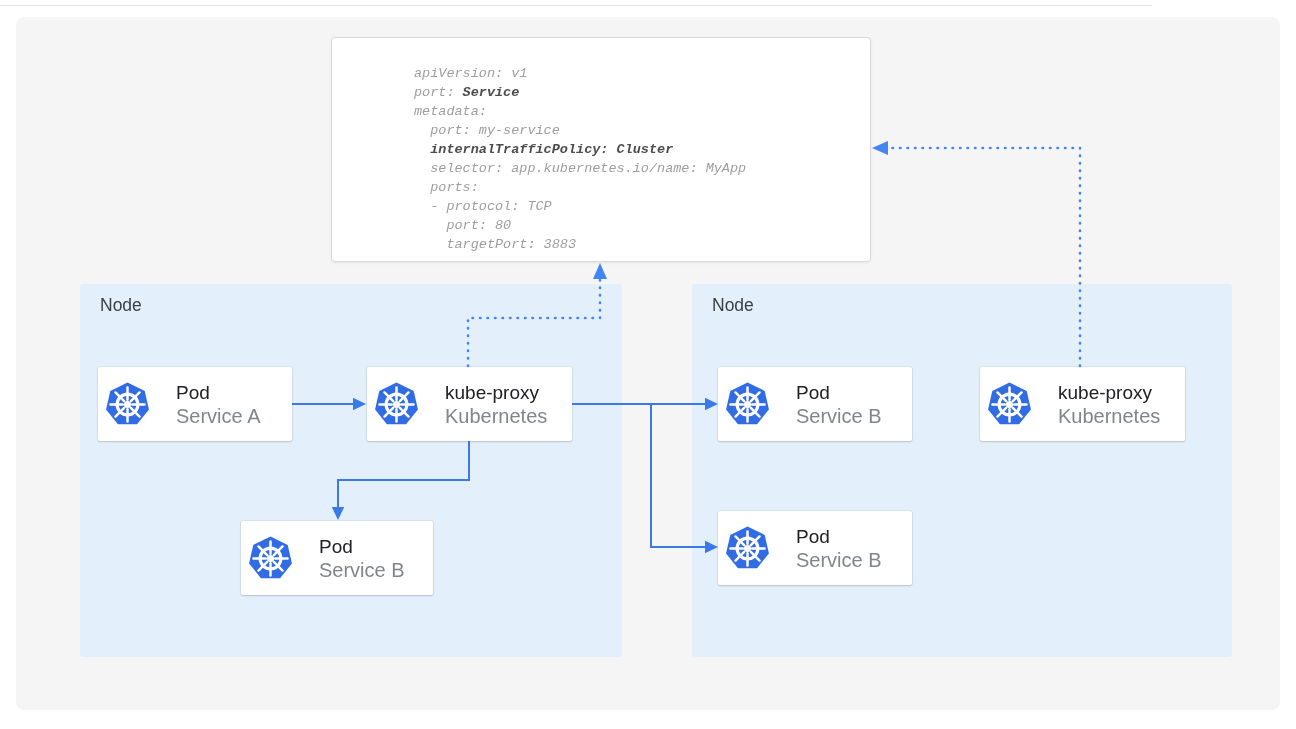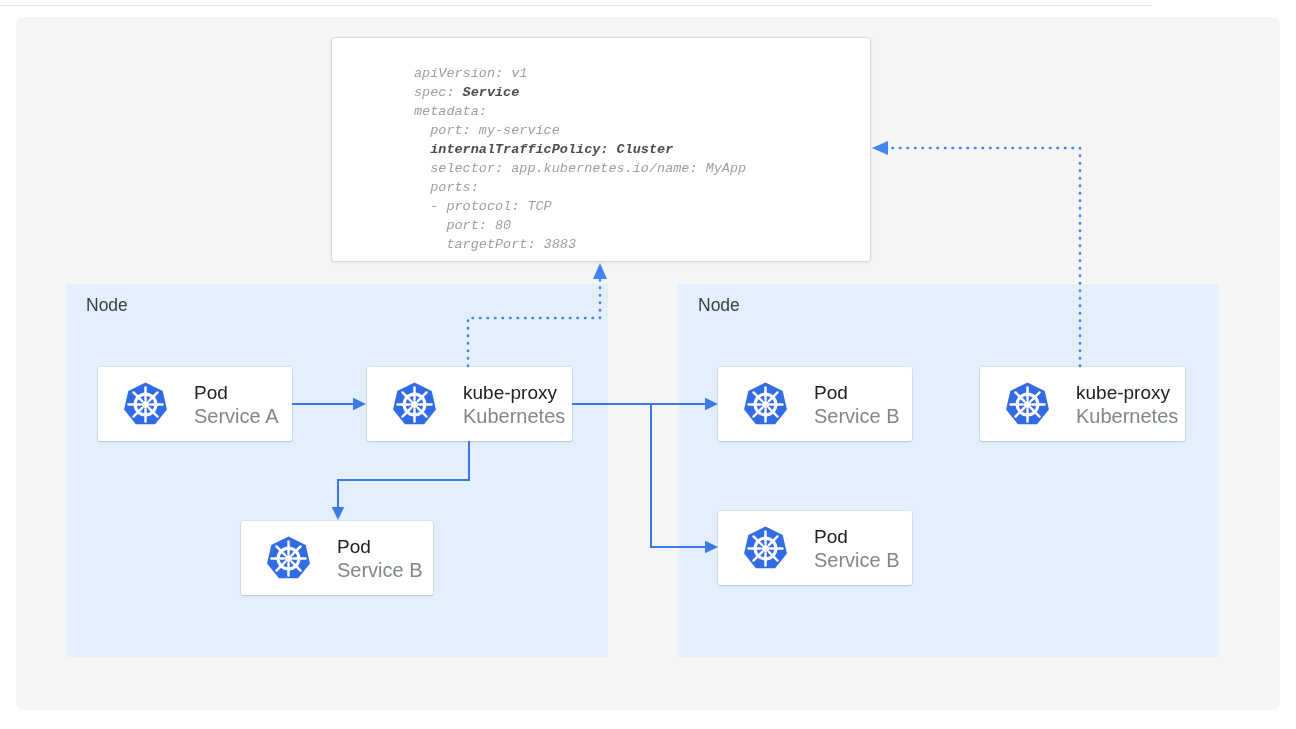--- a/index.html
+++ b/index.html
@@ -22,29 +22,30 @@
     position:absolute;left:82px;top:26px;
     font-family:"Liberation Mono",monospace;font-style:italic;font-size:13.5px;line-height:19px;
     color:#9e9e9e;
   }
   .yaml-line{white-space:pre;}
   .yaml-line .bold{font-weight:bold;font-style:italic;color:#4d4d4d;}
   
   .node{
     position:absolute;top:284px;height:373px;border-radius:3px;
     background:var(--node-background,#e3f0fc);
+    margin-left:14px;
   }
   .node.left{left:66px;width:542px;}
   .node.right{left:678px;width:540px;}
   .node-label{position:absolute;left:20px;top:11px;font-size:17.5px;color:#3c4043;}
   
   .card{
     position:absolute;height:74px;box-sizing:border-box;background:#ffffff;border-radius:2px;
     box-shadow:0 1px 2px rgba(0,0,0,.16),0 0 0 1px rgba(0,0,0,.045);
-    display:flex;align-items:center;padding-left:24px;z-index:4;
+    display:flex;align-items:center;padding-left:6px;z-index:4;
   }
   .card .k8s{width:47px;height:47px;flex:none;margin-right:25px;}
   .card-title{font-size:19px;line-height:24px;color:#202124;}
   .card-sub{font-size:20px;line-height:21px;color:#80868b;margin-top:1px;}
   .pos-pod-a   {left:98px;  top:367px; width:194px;}
   .pos-kp-l    {left:367px; top:367px; width:205px;}
   .pos-pod-bl  {left:241px; top:521px; width:192px;}
   .pos-pod-br1 {left:718px; top:367px; width:194px;}
   .pos-pod-br2 {left:718px; top:511px; width:194px;}
   .pos-kp-r    {left:980px; top:367px; width:205px;}
@@ -89,21 +90,21 @@
   <div class="node left">
     <div class="node-label">Node</div>
   </div>
   <div class="node right">
     <div class="node-label">Node</div>
   </div>
 
   <div class="yaml-card">
     <div class="yaml-code">
       <div class="yaml-line"><span>apiVersion: v1</span></div>
-      <div class="yaml-line"><span>spec: </span><span class="bold">Service</span></div>
+      <div class="yaml-line"><span>port: </span><span class="bold">Service</span></div>
       <div class="yaml-line"><span>metadata:</span></div>
       <div class="yaml-line"><span>  port: my-service</span></div>
       <div class="yaml-line"><span>  </span><span class="bold">internalTrafficPolicy: Cluster</span></div>
       <div class="yaml-line"><span>  selector: app.kubernetes.io/name: MyApp</span></div>
       <div class="yaml-line"><span>  ports:</span></div>
       <div class="yaml-line"><span>  - protocol: TCP</span></div>
       <div class="yaml-line"><span>    port: 80</span></div>
       <div class="yaml-line"><span>    targetPort: 3883</span></div>
     </div>
   </div>

